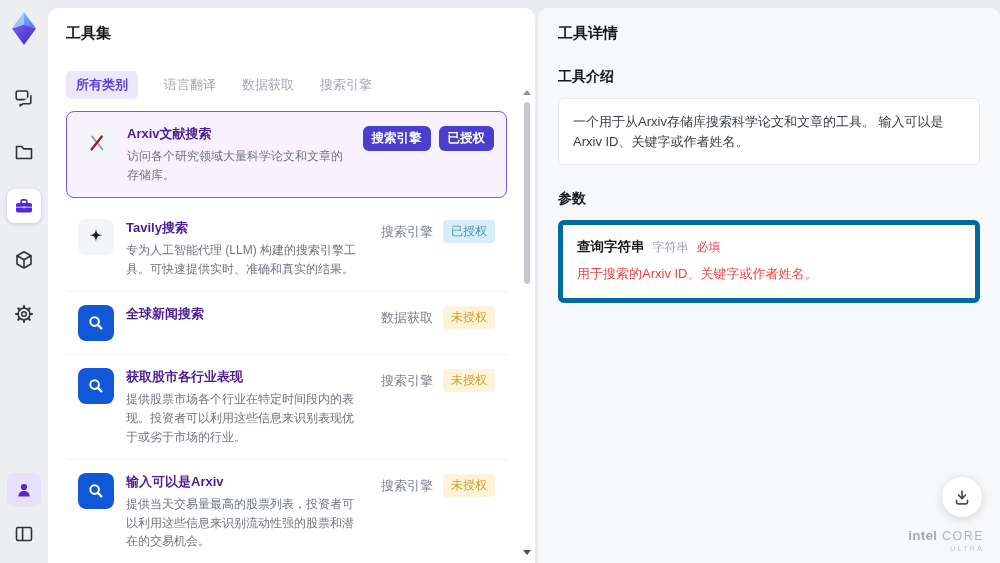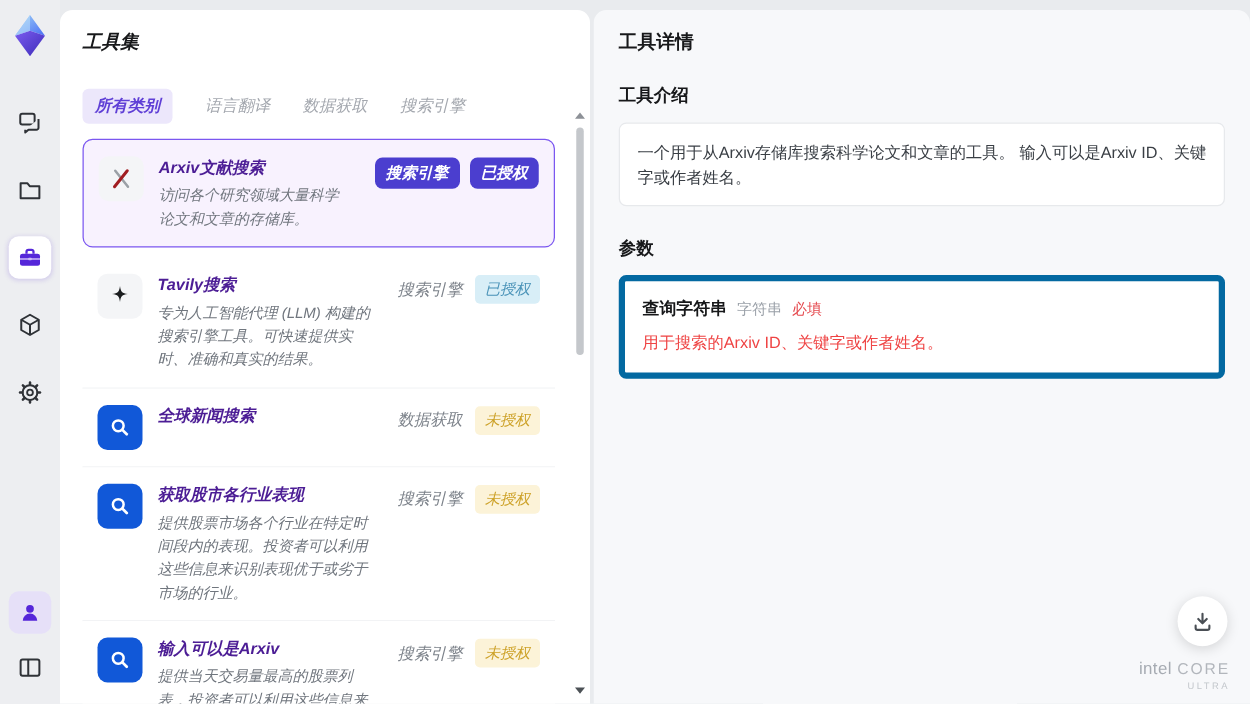--- a/index.html
+++ b/index.html
@@ -17,22 +17,22 @@
   .logo-wrap { margin-top:9px; width:38px; height:40px; display:flex; align-items:center; justify-content:center; }
   .rail-nav { display:flex; flex-direction:column; gap:20px; margin-top:32px; align-items:center; }
   .rail-icon { width:34px; height:34px; display:flex; align-items:center; justify-content:center;
                border-radius:8px; cursor:pointer; }
   .rail-icon.selected { background:#ffffff; box-shadow:0 1px 4px rgba(90,50,210,.22); }
   .rail-bottom { margin-top:auto; margin-bottom:12px; display:flex; flex-direction:column; gap:10px; align-items:center; }
   .avatar-wrap { background:#e6e0f8; }
 
   
   .main { position:absolute; left:48px; top:8px; right:0; bottom:0; display:flex; gap:3px; }
-  .panel-left { width:424px; background:#ffffff; border-radius:10px 10px 0 0;
-                padding:16px 18px 0 18px; position:relative; overflow:hidden;font-style:italic; }
+  .panel-left { width:487px; background:#ffffff; border-radius:10px 10px 0 0;
+                padding:16px 18px 0 18px; position:relative; overflow:hidden; }
   .panel-right { flex:1; background:#f7f8fa; border-radius:10px 10px 0 0;
                  padding:16px 20px 0 20px; position:relative; overflow:hidden; }
   .panel-title { font-size:15px; font-weight:bold; color:#17181a; }
 
   
   .tabs { display:flex; gap:26px; align-items:center; margin-top:28px; font-size:13px; }
   .tab { color:#a3a7ae; cursor:pointer; padding:5px 0; white-space:nowrap; }
   .tab.active { background:#ece7fb; color:#5f3fd6; padding:5px 10px; border-radius:5px; font-weight:bold; }
 
   
@@ -72,21 +72,21 @@
   .param-name { font-weight:bold; color:#17181a; font-size:13.5px; }
   .param-type { color:#9aa0a8; font-size:12px; }
   .param-req { color:#e5484d; font-size:12px; }
   .param-desc { margin-top:9px; font-size:13px; color:#ef4444; }
 
   
   .fab { position:absolute; right:18px; bottom:46px; width:40px; height:40px; border-radius:50%;
          background:#fff; box-shadow:0 2px 10px rgba(0,0,0,.15);
          display:flex; align-items:center; justify-content:center; cursor:pointer; }
   .watermark { position:absolute; right:16px; bottom:10px; color:#a6abb2; text-align:right; line-height:1.1; }
-  .wm-intel { font-weight:normal; font-size:13.5px; letter-spacing:.3px; }
+  .wm-intel { font-weight:bold; font-size:13.5px; letter-spacing:.3px; }
   .wm-core { font-size:12.5px; letter-spacing:1.5px; color:#b2b6bc; }
   .wm-sub { font-size:7.5px; letter-spacing:2px; color:#c3c7cc; margin-top:1px; }
 </style>
 </head>
 <body>
 
 <div class="rail">
   <div class="logo-wrap">
     <svg width="34" height="38" viewBox="0 0 34 38">
       <defs>

